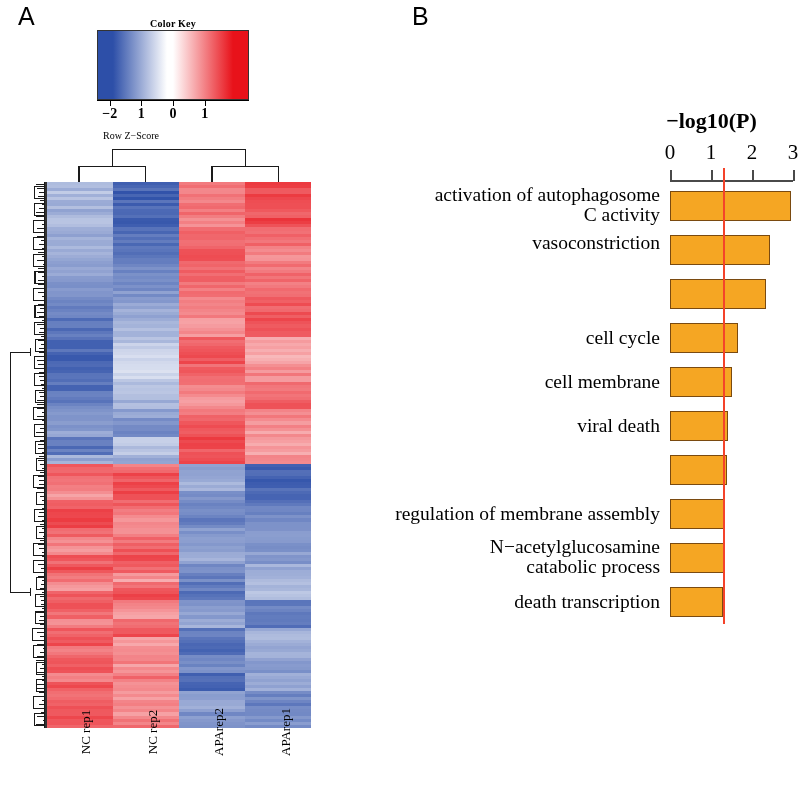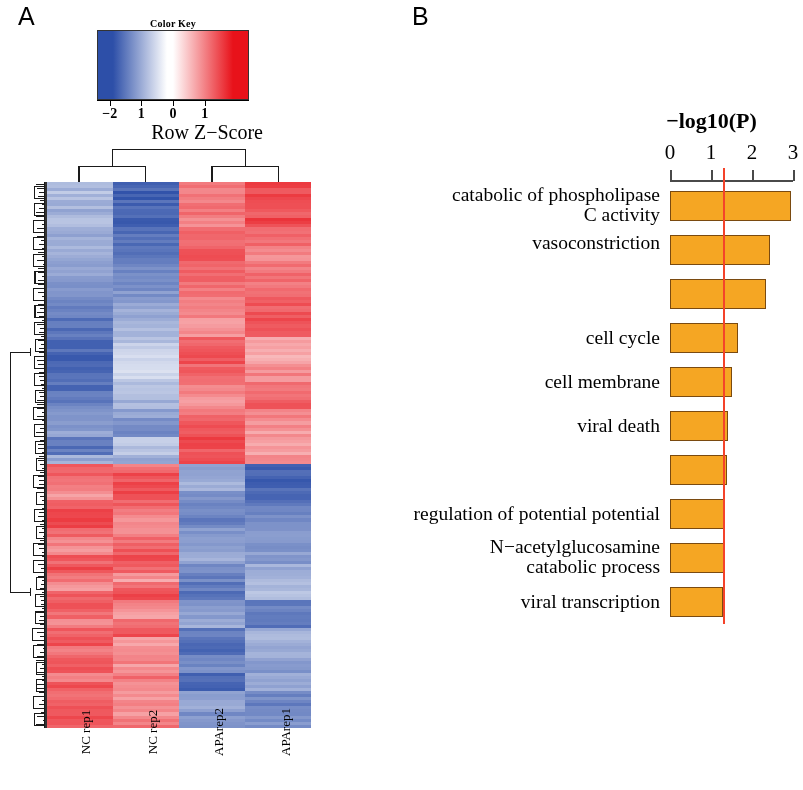--- a/index.html
+++ b/index.html
@@ -73,24 +73,24 @@
     margin-left: -20px;
     text-align: center;
     font-size: 14px;
     font-weight: bold;
     color: #000;
   }
 
   
   #rowz-label {
     position: absolute;
-    left: 103px; top: 121px;
+    left: 103px; top: 130px;
     width: 160px;
-    text-align: right;
-    font-size: 20px;
+    text-align: left;
+    font-size: 10px;
     color: #000;
   }
   #col-dendro {
     position: absolute;
     left: 45px; top: 146px;
     width: 266px; height: 36px;
   }
   #col-dendro .seg { position: absolute; background: #1a1a1a; }
 
   #row-dendro {
@@ -1605,25 +1605,25 @@
         <div class="go-bar" style="top: 183px; height: 30px; width: 61.5px; background: rgb(245, 166, 35); border-color: rgb(122, 74, 16);"></div>
         <div class="go-bar" style="top: 227px; height: 30px; width: 58.22px; background: rgb(245, 166, 35); border-color: rgb(122, 74, 16);"></div>
         <div class="go-bar" style="top: 271px; height: 30px; width: 56.58px; background: rgb(245, 166, 35); border-color: rgb(122, 74, 16);"></div>
         <div class="go-bar" style="top: 315px; height: 30px; width: 54.94px; background: rgb(245, 166, 35); border-color: rgb(122, 74, 16);"></div>
         <div class="go-bar" style="top: 359px; height: 30px; width: 54.12px; background: rgb(245, 166, 35); border-color: rgb(122, 74, 16);"></div>
         <div class="go-bar" style="top: 403px; height: 30px; width: 53.3px; background: rgb(245, 166, 35); border-color: rgb(122, 74, 16);"></div>
       </div>
     <div id="b-threshold" style="left: 53.3px; height: 456px; background: rgb(244, 67, 42);"></div>
   </div>
   <div id="b-labels">
-      <div class="go-label" style="top: 1px;">catabolic of phospholipase
+      <div class="go-label" style="top: 1px;">activation of autophagosome
 C activity</div>
       <div class="go-label" style="top: 49px;">vasoconstriction</div>
       <div class="go-label" style="top: 143.5px;">cell cycle</div>
       <div class="go-label" style="top: 187.5px;">cell membrane</div>
       <div class="go-label" style="top: 231.5px;">viral death</div>
-      <div class="go-label" style="top: 319.5px;">regulation of potential potential</div>
+      <div class="go-label" style="top: 319.5px;">regulation of membrane assembly</div>
       <div class="go-label" style="top: 353px;">N−acetylglucosamine
 catabolic process</div>
-      <div class="go-label" style="top: 407.5px;">viral transcription</div>
+      <div class="go-label" style="top: 407.5px;">death transcription</div>
     </div>
 
 </div>
 
 </body></html>

